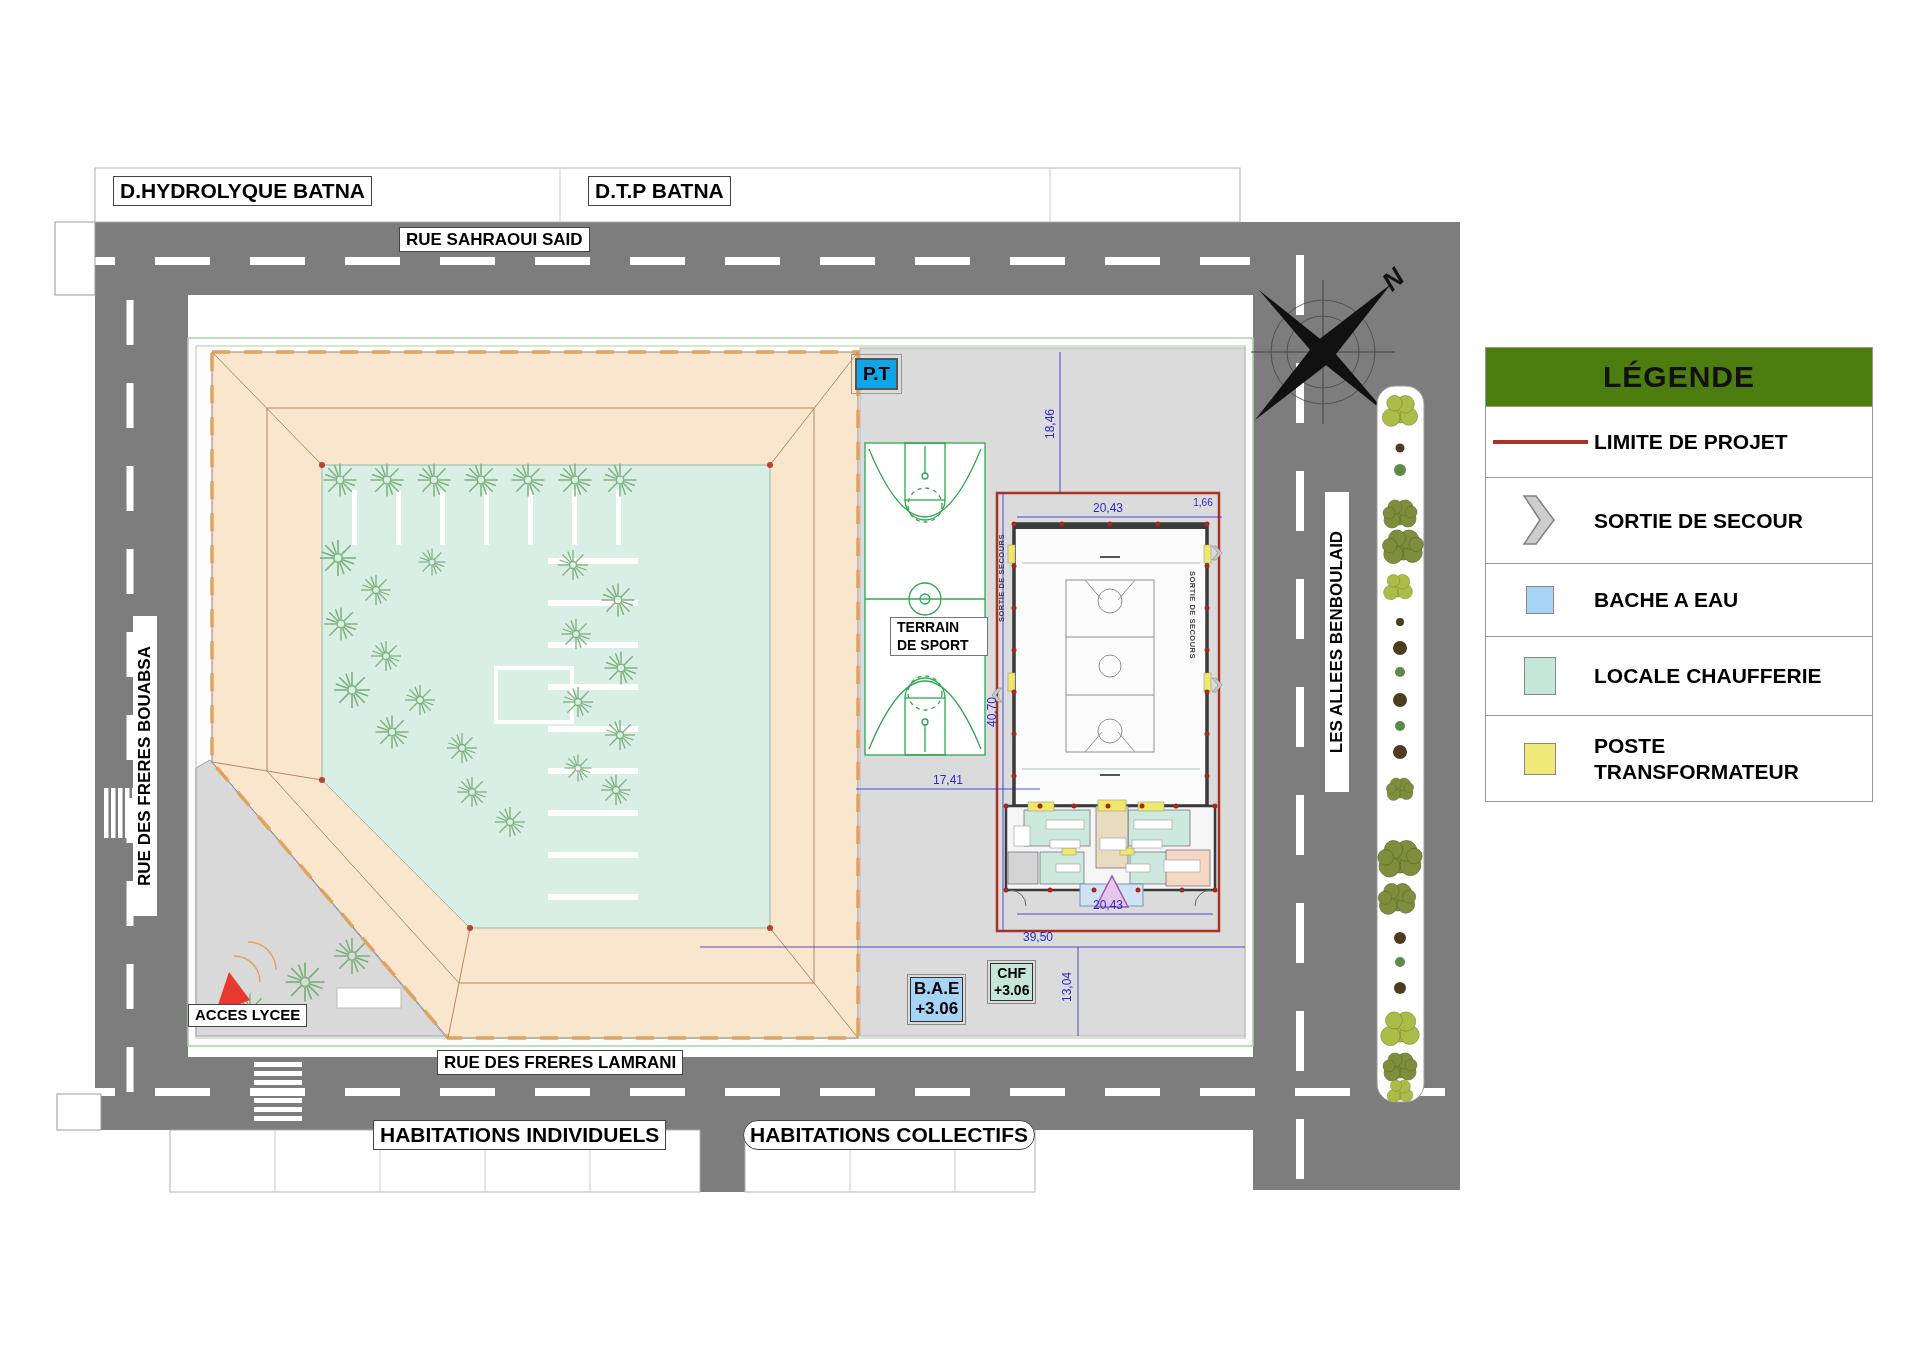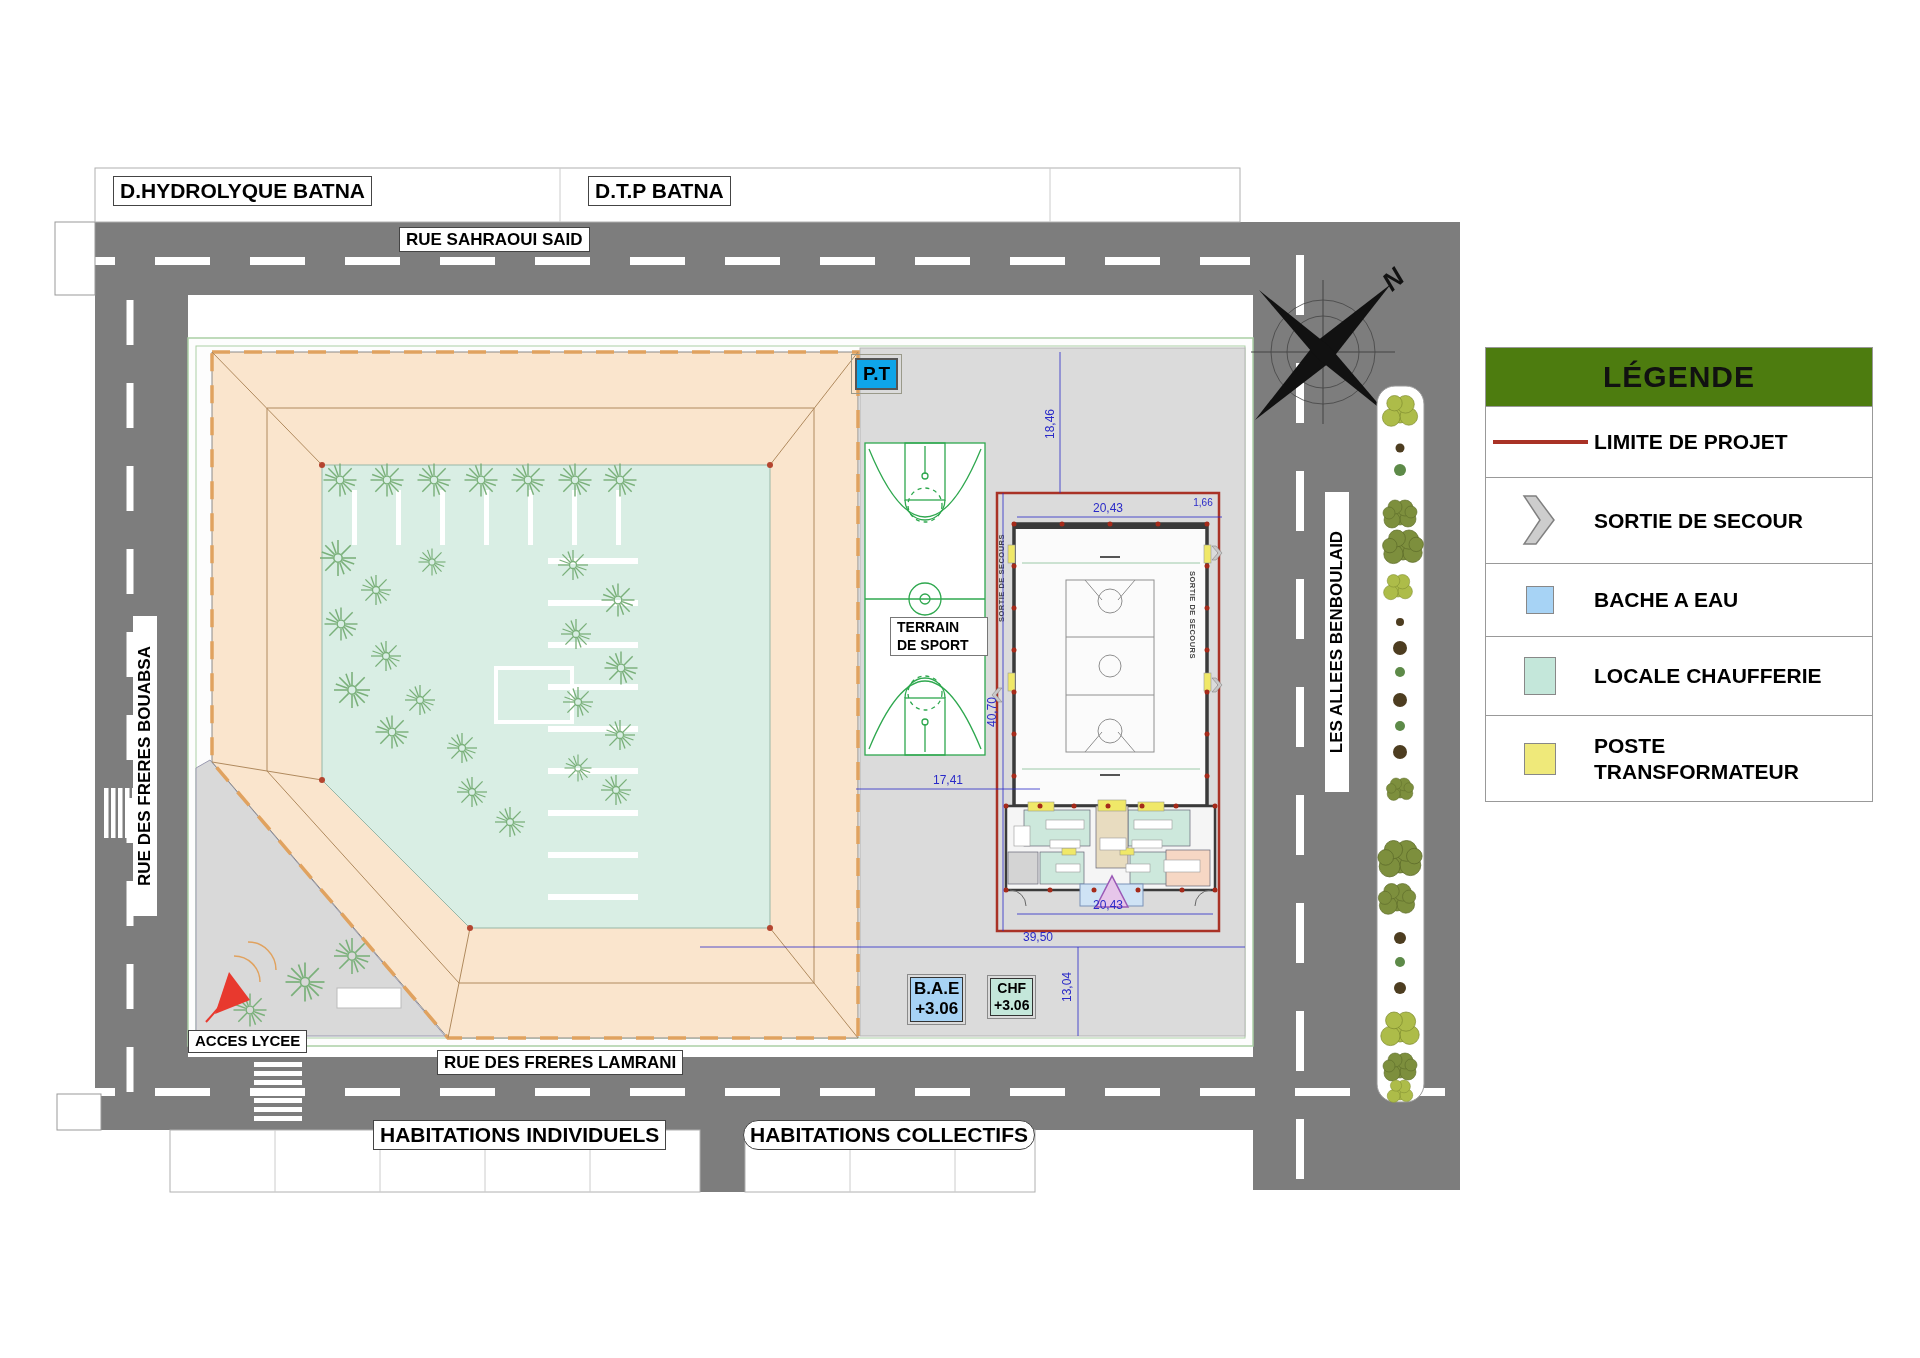--- a/index.html
+++ b/index.html
@@ -11,21 +11,21 @@
   .lbl.big{font-size:21px;}
   .lbl.small{font-size:15px;}
   .vlbl{position:absolute;z-index:5;background:#fff;color:#000;font-weight:bold;font-size:17px;
         text-align:center;width:300px;padding:2px 0;transform:rotate(-90deg);border:0;}
   .lbl.terrain{white-space:normal;width:84px;font-size:14px;border-color:#777;}
   .lbl.pt{background:#0ea5e9;border:2px solid #555;outline:1px solid #9a9a8a;outline-offset:3px;
           font-size:19px;padding:2px 6px;}
   .lbl.tagbox{white-space:normal;text-align:center;font-size:17px;line-height:1.2;
               border:1.5px solid #333;outline:1px solid #8a8a8a;outline-offset:2px;padding:1px 3px;}
   .lbl.bae{background:#a7d3f5;}
-  .lbl.chf{background:#c4e7da;font-size:14px;margin-top:15px;}
+  .lbl.chf{background:#c4e7da;font-size:14px;}
   
   #legend{position:absolute;left:1485px;top:347px;width:386px;z-index:6;background:#fff;
           border:1px solid #999;}
   .lg-header{height:58px;background:#4d7c0f;border-bottom:1px solid #999;display:flex;
              align-items:center;justify-content:center;font-weight:bold;font-size:30px;
              letter-spacing:1px;color:#111;}
   .lg-row{display:flex;align-items:center;border-bottom:1px solid #999;}
   .lg-row:last-child{border-bottom:0;}
   .lg-sym{width:108px;display:flex;align-items:center;justify-content:center;flex:none;}
   .lg-label{flex:1;font-weight:bold;font-size:21px;color:#000;
@@ -400,21 +400,21 @@
 </svg>
 
 <div class="lbl big" style="left:113px;top:176px;">D.HYDROLYQUE BATNA</div>
 <div class="lbl big" style="left:588px;top:176px;">D.T.P BATNA</div>
 <div class="lbl" style="left:399px;top:227px;">RUE SAHRAOUI SAID</div>
 <div class="lbl" style="left:437px;top:1050px;">RUE DES FRERES LAMRANI</div>
 <div class="lbl big" style="left:373px;top:1120px;">HABITATIONS INDIVIDUELS</div>
 <div class="lbl big" style="left:743px;top:1120px;border-radius:15px;">HABITATIONS COLLECTIFS</div>
 <div class="vlbl" style="left:-5px;top:754px;">RUE DES FRERES BOUABSA</div>
 <div class="vlbl" style="left:1187px;top:630px;">LES ALLEES BENBOULAID</div>
-<div class="lbl small" style="left:188px;top:1030px;">ACCES LYCEE</div>
+<div class="lbl small" style="left:188px;top:1004px;">ACCES LYCEE</div>
 <div class="lbl terrain" style="left:890px;top:617px;">TERRAIN DE SPORT</div>
 <div class="lbl pt" style="left:855px;top:358px;">P.T</div>
 <div class="lbl tagbox bae" style="left:910px;top:977px;">
   <span>B.A.E</span><br>
   <span>+3.06</span>
 </div>
 <div class="lbl tagbox chf" style="left:990px;top:963px;">
   <span>CHF</span><br>
   <span>+3.06</span>
 </div>

